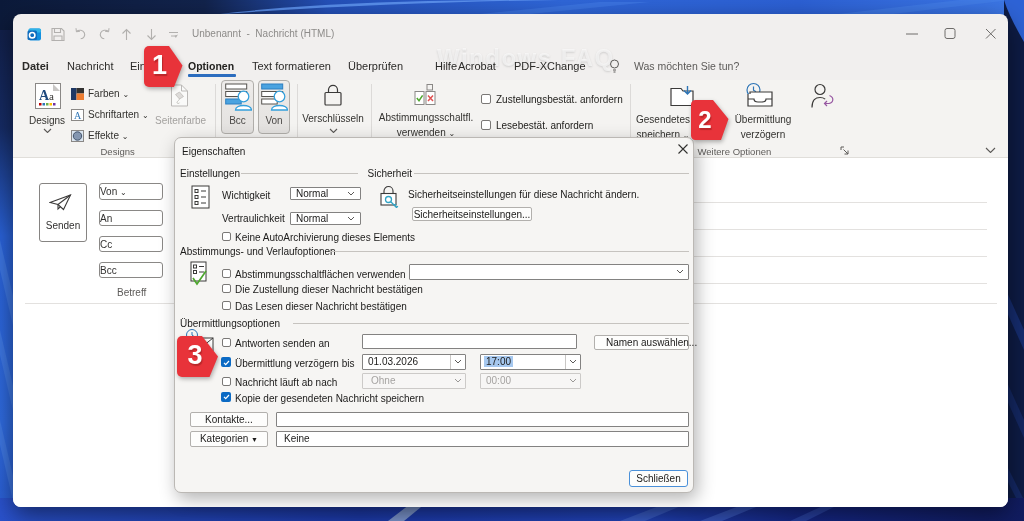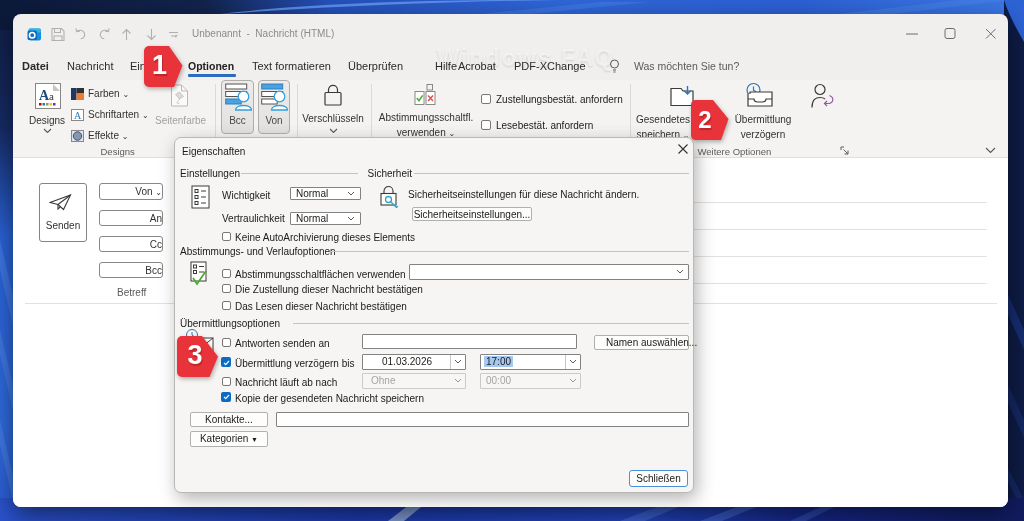--- a/index.html
+++ b/index.html
@@ -9,21 +9,21 @@
   #desktop { position:absolute; left:0; top:0; width:1024px; height:521px; }
   #win { position:absolute; left:13px; top:14px; width:995px; height:493px;
          background:#f1efee; border-radius:8px;
          box-shadow:0 8px 24px rgba(0,0,0,.5); overflow:hidden; }
   .menu-item { position:absolute; top:46px; font-size:11px; color:#2b2a28; }
   .grp-lbl { position:absolute; top:131.5px; font-size:9.5px; color:#5e5c5a; }
   .rb-lbl { font-size:10px; color:#33322f; text-align:center; line-height:14.5px; }
   #compose { position:absolute; left:0px; top:144px; width:995px; height:349px; background:#fff; }
   .fline { position:absolute; height:1px; background:#e3e1df; }
   .lbtn { position:absolute; border:1px solid #8a8886; border-radius:3px; background:#fff;
-          font-size:10px; color:#323130; text-align:right; }
+          font-size:10px; color:#323130; text-align:left; }
   #dlg { position:absolute; left:174px; top:137px; width:520px; height:356px;
          background:#f6f5f3; border:1px solid #bbb8b4; border-radius:7px;
          box-shadow:3px 6px 18px rgba(0,0,0,.3); font-size:10px; }
   .dt { position:absolute; font-size:10px; color:#1b1a19; white-space:nowrap; }
   .gline { position:absolute; height:1px; background:#c6c3bf; }
   .combo { position:absolute; background:#fff; border:1px solid #838281; border-radius:1px;
            font-size:10px; color:#1b1a19; white-space:nowrap; }
   .combo-dis { position:absolute; background:#f7f6f5; border:1px solid #cccac8; border-radius:1px;
            font-size:10px; color:#a5a3a1; white-space:nowrap; }
   .cb { position:absolute; width:9px; height:9px; border:1px solid #7a7876; border-radius:2px; background:#fff; }
@@ -360,21 +360,21 @@
   <div class="cb" style="left:46.5px;top:199.5px;"></div>
   <div class="dt" style="left:60px;top:200px;">Antworten senden an</div>
   <div class="combo" style="left:187px;top:195.5px;width:215px;height:15.5px;"></div>
   <div class="dbtn" style="left:419px;top:197px;width:95px;height:15px;line-height:13.5px;padding-left:11px;">Namen auswählen...</div>
 
   <div class="cbc" style="left:46px;top:219px;"></div>
   <svg class="abs" style="left:47.5px;top:221.5px" width="7" height="6" viewBox="0 0 7 6" fill="none" stroke="#fff" stroke-width="1.2">
       <path d="M1 2.8 L2.7 4.7 L6 1"></path>
     </svg>
   <div class="dt" style="left:60px;top:220px;">Übermittlung verzögern bis</div>
-  <div class="combo" style="left:187px;top:216px;width:104px;height:15.5px;line-height:14px;padding-left:19px;">01.03.2026</div>
+  <div class="combo" style="left:187px;top:216px;width:104px;height:15.5px;line-height:14px;padding-left:5px;">01.03.2026</div>
   <div class="abs" style="left:275px;top:217px;width:1px;height:13.5px;background:#c9c7c5"></div>
   <svg class="abs" style="left:279px;top:221px" width="8" height="5.5" viewBox="0 0 8 5.5" fill="none" stroke="#5c5a58" stroke-width="1">
       <path d="M1 1 L4 4 L7 1"></path>
     </svg>
   <div class="combo" style="left:305px;top:216px;width:101px;height:15.5px;line-height:14px;"><span style="background:#a6c8ef;padding:0 2px;margin-left:3px;">17:00</span></div>
   <div class="abs" style="left:390px;top:217px;width:1px;height:13.5px;background:#c9c7c5"></div>
   <svg class="abs" style="left:394px;top:221px" width="8" height="5.5" viewBox="0 0 8 5.5" fill="none" stroke="#5c5a58" stroke-width="1">
       <path d="M1 1 L4 4 L7 1"></path>
     </svg>
 
@@ -391,20 +391,21 @@
 
   <div class="cbc" style="left:46px;top:253.5px;"></div>
   <svg class="abs" style="left:47.5px;top:256px" width="7" height="6" viewBox="0 0 7 6" fill="none" stroke="#fff" stroke-width="1.2">
       <path d="M1 2.8 L2.7 4.7 L6 1"></path>
     </svg>
   <div class="dt" style="left:60px;top:254.5px;">Kopie der gesendeten Nachricht speichern</div>
 
   <div class="dbtn" style="left:15px;top:273.5px;width:78px;height:15.5px;line-height:14px;">Kontakte...</div>
   <div class="combo" style="left:101px;top:273.5px;width:413px;height:15.5px;"></div>
   <div class="dbtn" style="left:15px;top:293px;width:78px;height:15.5px;line-height:14px;">Kategorien <span style="font-size:7px">▼</span></div>
+  <div class="combo" style="left:101px;top:293px;width:413px;height:15.5px;line-height:14px;padding-left:7px;">Keine</div>
 
   <div class="dbtn" style="left:454px;top:332px;width:59px;height:17px;line-height:15px;border:1px solid #4a90d9;border-radius:3px;">Schließen</div>
 </div>
 
 <svg class="abs" style="left:142.5px;top:45.3px;filter:drop-shadow(1px 2px 2px rgba(0,0,0,.3))" width="42" height="43" viewBox="0 0 42 43">
   <path d="M6 1 H26 L39.5 20.5 L31 42 H6 a5 5 0 0 1 -5 -5 V6 a5 5 0 0 1 5 -5 Z" fill="#e8333a"></path>
 </svg>
 <div class="mnum" style="left:143.5px;top:50px;width:32px;font-size:27px;">1</div>
 <svg class="abs" style="left:689.5px;top:98.9px;filter:drop-shadow(1px 2px 2px rgba(0,0,0,.3))" width="40" height="42" viewBox="0 0 40 42">
   <path d="M5.5 1 H23 L38.5 20 L31 41 H5.5 a4.5 4.5 0 0 1 -4.5 -4.5 V5.5 a4.5 4.5 0 0 1 4.5 -4.5 Z" fill="#e8333a"></path>

